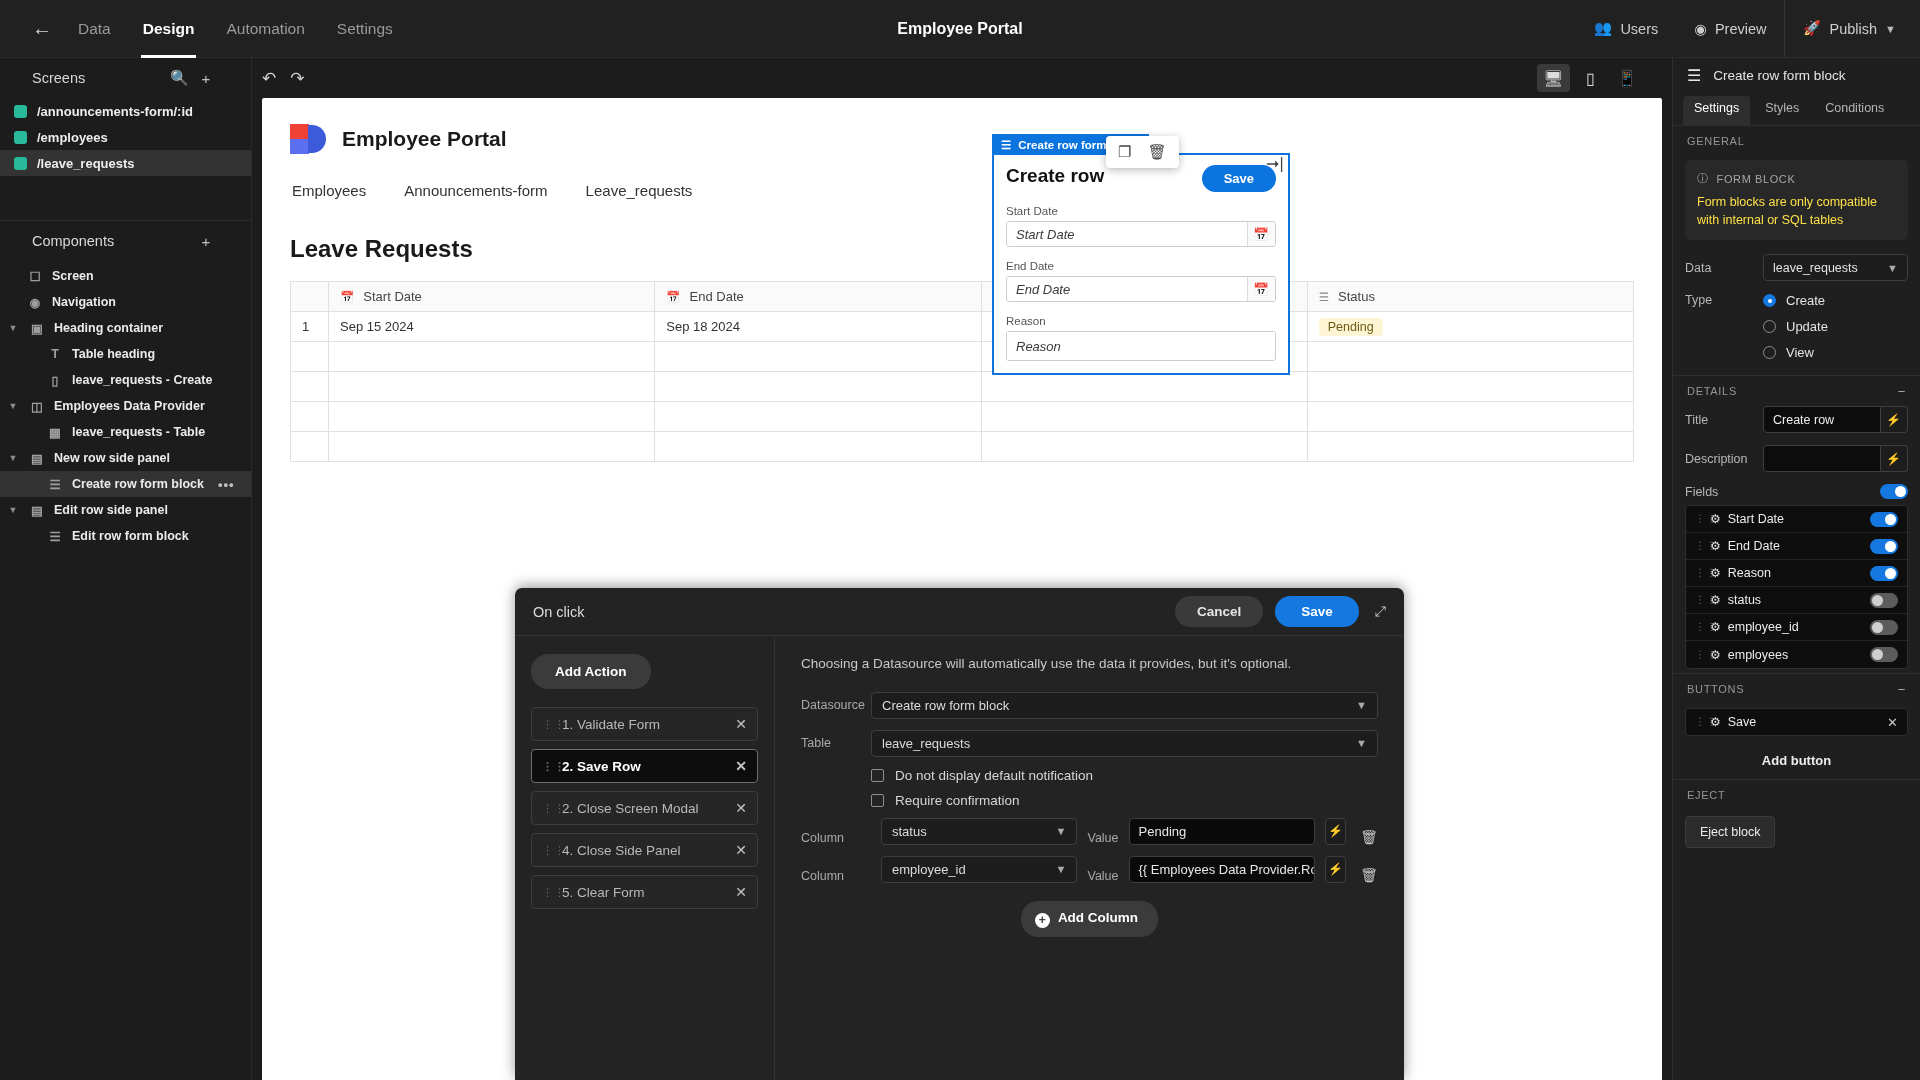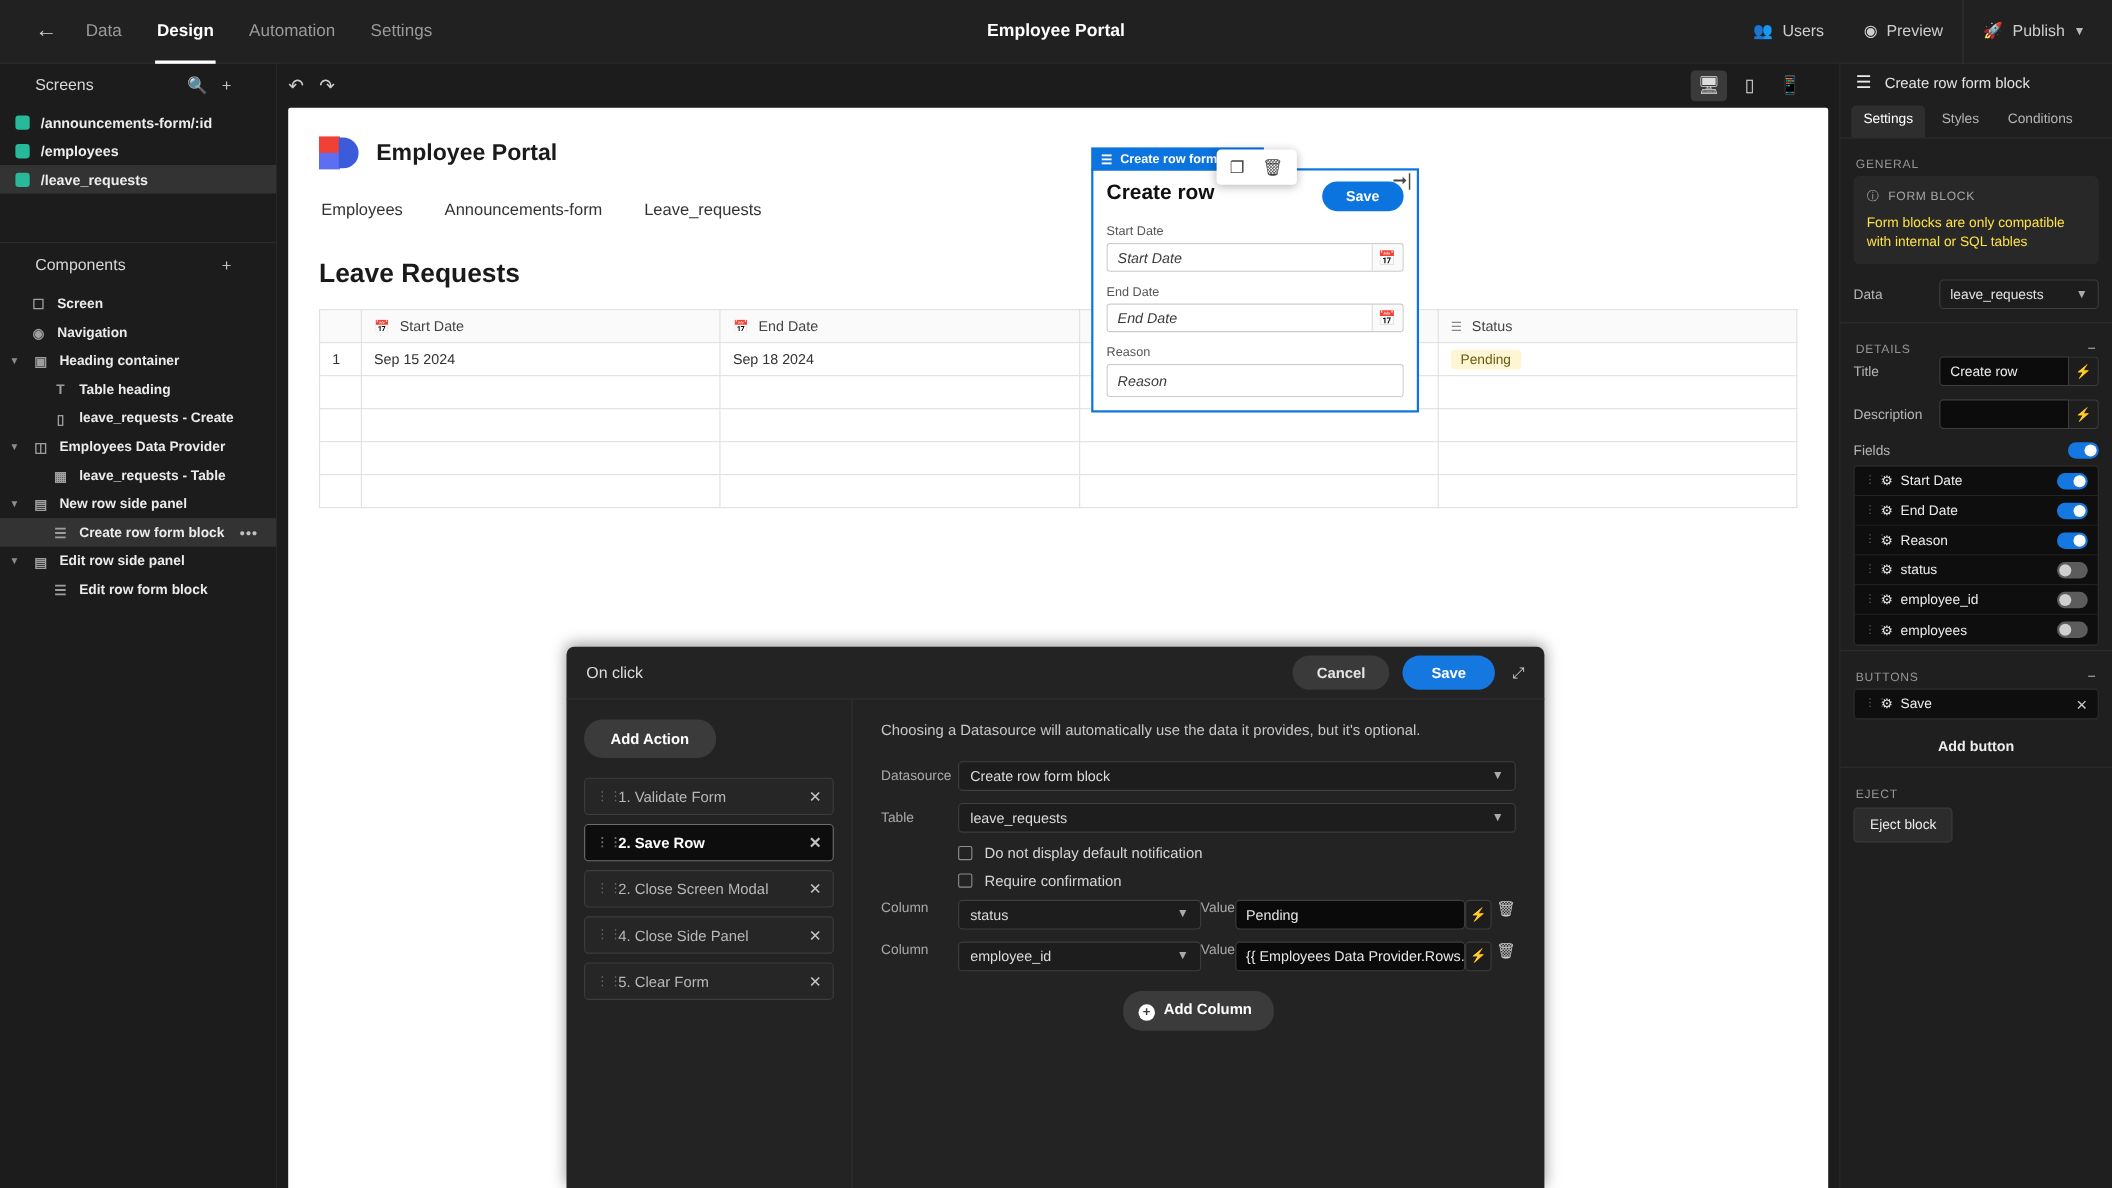--- a/index.html
+++ b/index.html
@@ -210,21 +210,21 @@
     display: flex; align-items: center; padding: 0 10px; font-size: 13px; color: #dcdcdc;
     cursor: pointer; max-width: 588px;
   }
   .fselect .sc { margin-left: auto; color: #aaa; font-size: 11px; }
   .cbrow { display: flex; align-items: center; gap: 11px; margin: 10px 0 10px 70px; }
   .cbox {
     width: 13px; height: 13px; border: 1px solid #8e8e8e; border-radius: 2px;
     background: transparent; cursor: pointer; flex-shrink: 0;
   }
   .cbrow span { font-size: 13.5px; color: #d6d6d6; }
-  .colrow { display: flex; align-items: flex-start; margin-bottom: 11px; }
+  .colrow { display: flex; align-items: flex-end; gap: 10px; margin-bottom: 11px; }
   .colsel {
     width: 240px; height: 27px; background: #1d1d1d; border: 1px solid #3e3e3e;
     border-radius: 4px; display: flex; align-items: center; padding: 0 10px;
     font-size: 13px; color: #dcdcdc; cursor: pointer;
   }
   .vlabel { font-size: 12.5px; color: #a9a9a9; }
   .vinput {
     width: 228px; height: 27px; background: #0a0a0a; border: 1px solid #3e3e3e;
     border-radius: 4px; display: flex; align-items: center; padding: 0 9px;
     font-size: 13px; color: #e6e6e6; overflow: hidden; white-space: nowrap;
@@ -250,21 +250,21 @@
   .rpanel { width: 248px; background: #1f1f1f; flex-shrink: 0; border-left: 1px solid #2e2e2e; overflow: hidden; }
   .rp-head { height: 34px; display: flex; align-items: center; gap: 12px; padding: 0 14px; }
   .rp-head .ht { font-size: 13.5px; color: #e4e4e4; }
   .rp-tabs { display: flex; gap: 4px; padding: 4px 10px 0 10px; border-bottom: 1px solid #2e2e2e; height: 34px; }
   .rp-tab {
     padding: 5px 11px; font-size: 12.5px; color: #b4b4b4; border-radius: 4px 4px 0 0;
     cursor: pointer;
   }
   .rp-tab.active { background: #2e2e2e; color: #fff; }
   .sect-hd {
-    height: 30px; display: flex; align-items: flex-end; padding: 0 14px;
+    height: 30px; display: flex; align-items: center; padding: 0 14px;
     font-size: 11px; letter-spacing: .7px; color: #959595;
   }
   .sect-hd .minus { margin-left: auto; color: #b0b0b0; font-size: 13px; cursor: pointer; }
   .infobox { margin: 4px 12px 14px 12px; background: #282828; border-radius: 5px; padding: 11px 12px; }
   .infobox .ib-t { display: flex; align-items: center; gap: 8px; font-size: 11px; letter-spacing: .6px; color: #a6a6a6; }
   .infobox .ib-b { font-size: 12.5px; color: #fde047; margin-top: 8px; line-height: 1.4; }
   .rrow { display: flex; align-items: center; padding: 0 12px; margin-bottom: 12px; }
   .rlabel { width: 78px; font-size: 12.5px; color: #b6b6b6; flex-shrink: 0; }
   .rsel {
     flex: 1; height: 27px; background: #1d1d1d; border: 1px solid #3e3e3e; border-radius: 4px;
@@ -716,20 +716,37 @@
       </div>
 
       <div class="rrow">
         <div class="rlabel">Data</div>
         <div class="rsel">
           <span>leave_requests</span>
           <span class="sc">▼</span>
         </div>
       </div>
 
+      <div class="rrow" style="align-items:flex-start;margin-bottom:0">
+        <div class="rlabel">Type</div>
+        <div style="flex:1">
+          <div class="radio-row">
+            <span class="radio on"></span>
+            <span>Create</span>
+          </div>
+          <div class="radio-row">
+            <span class="radio"></span>
+            <span>Update</span>
+          </div>
+          <div class="radio-row">
+            <span class="radio"></span>
+            <span>View</span>
+          </div>
+        </div>
+      </div>
 
       <div class="rp-div"></div>
 
       <div class="sect-hd">
         <span>DETAILS</span>
         <span class="minus">−</span>
       </div>
 
       <div class="rrow">
         <div class="rlabel">Title</div>

